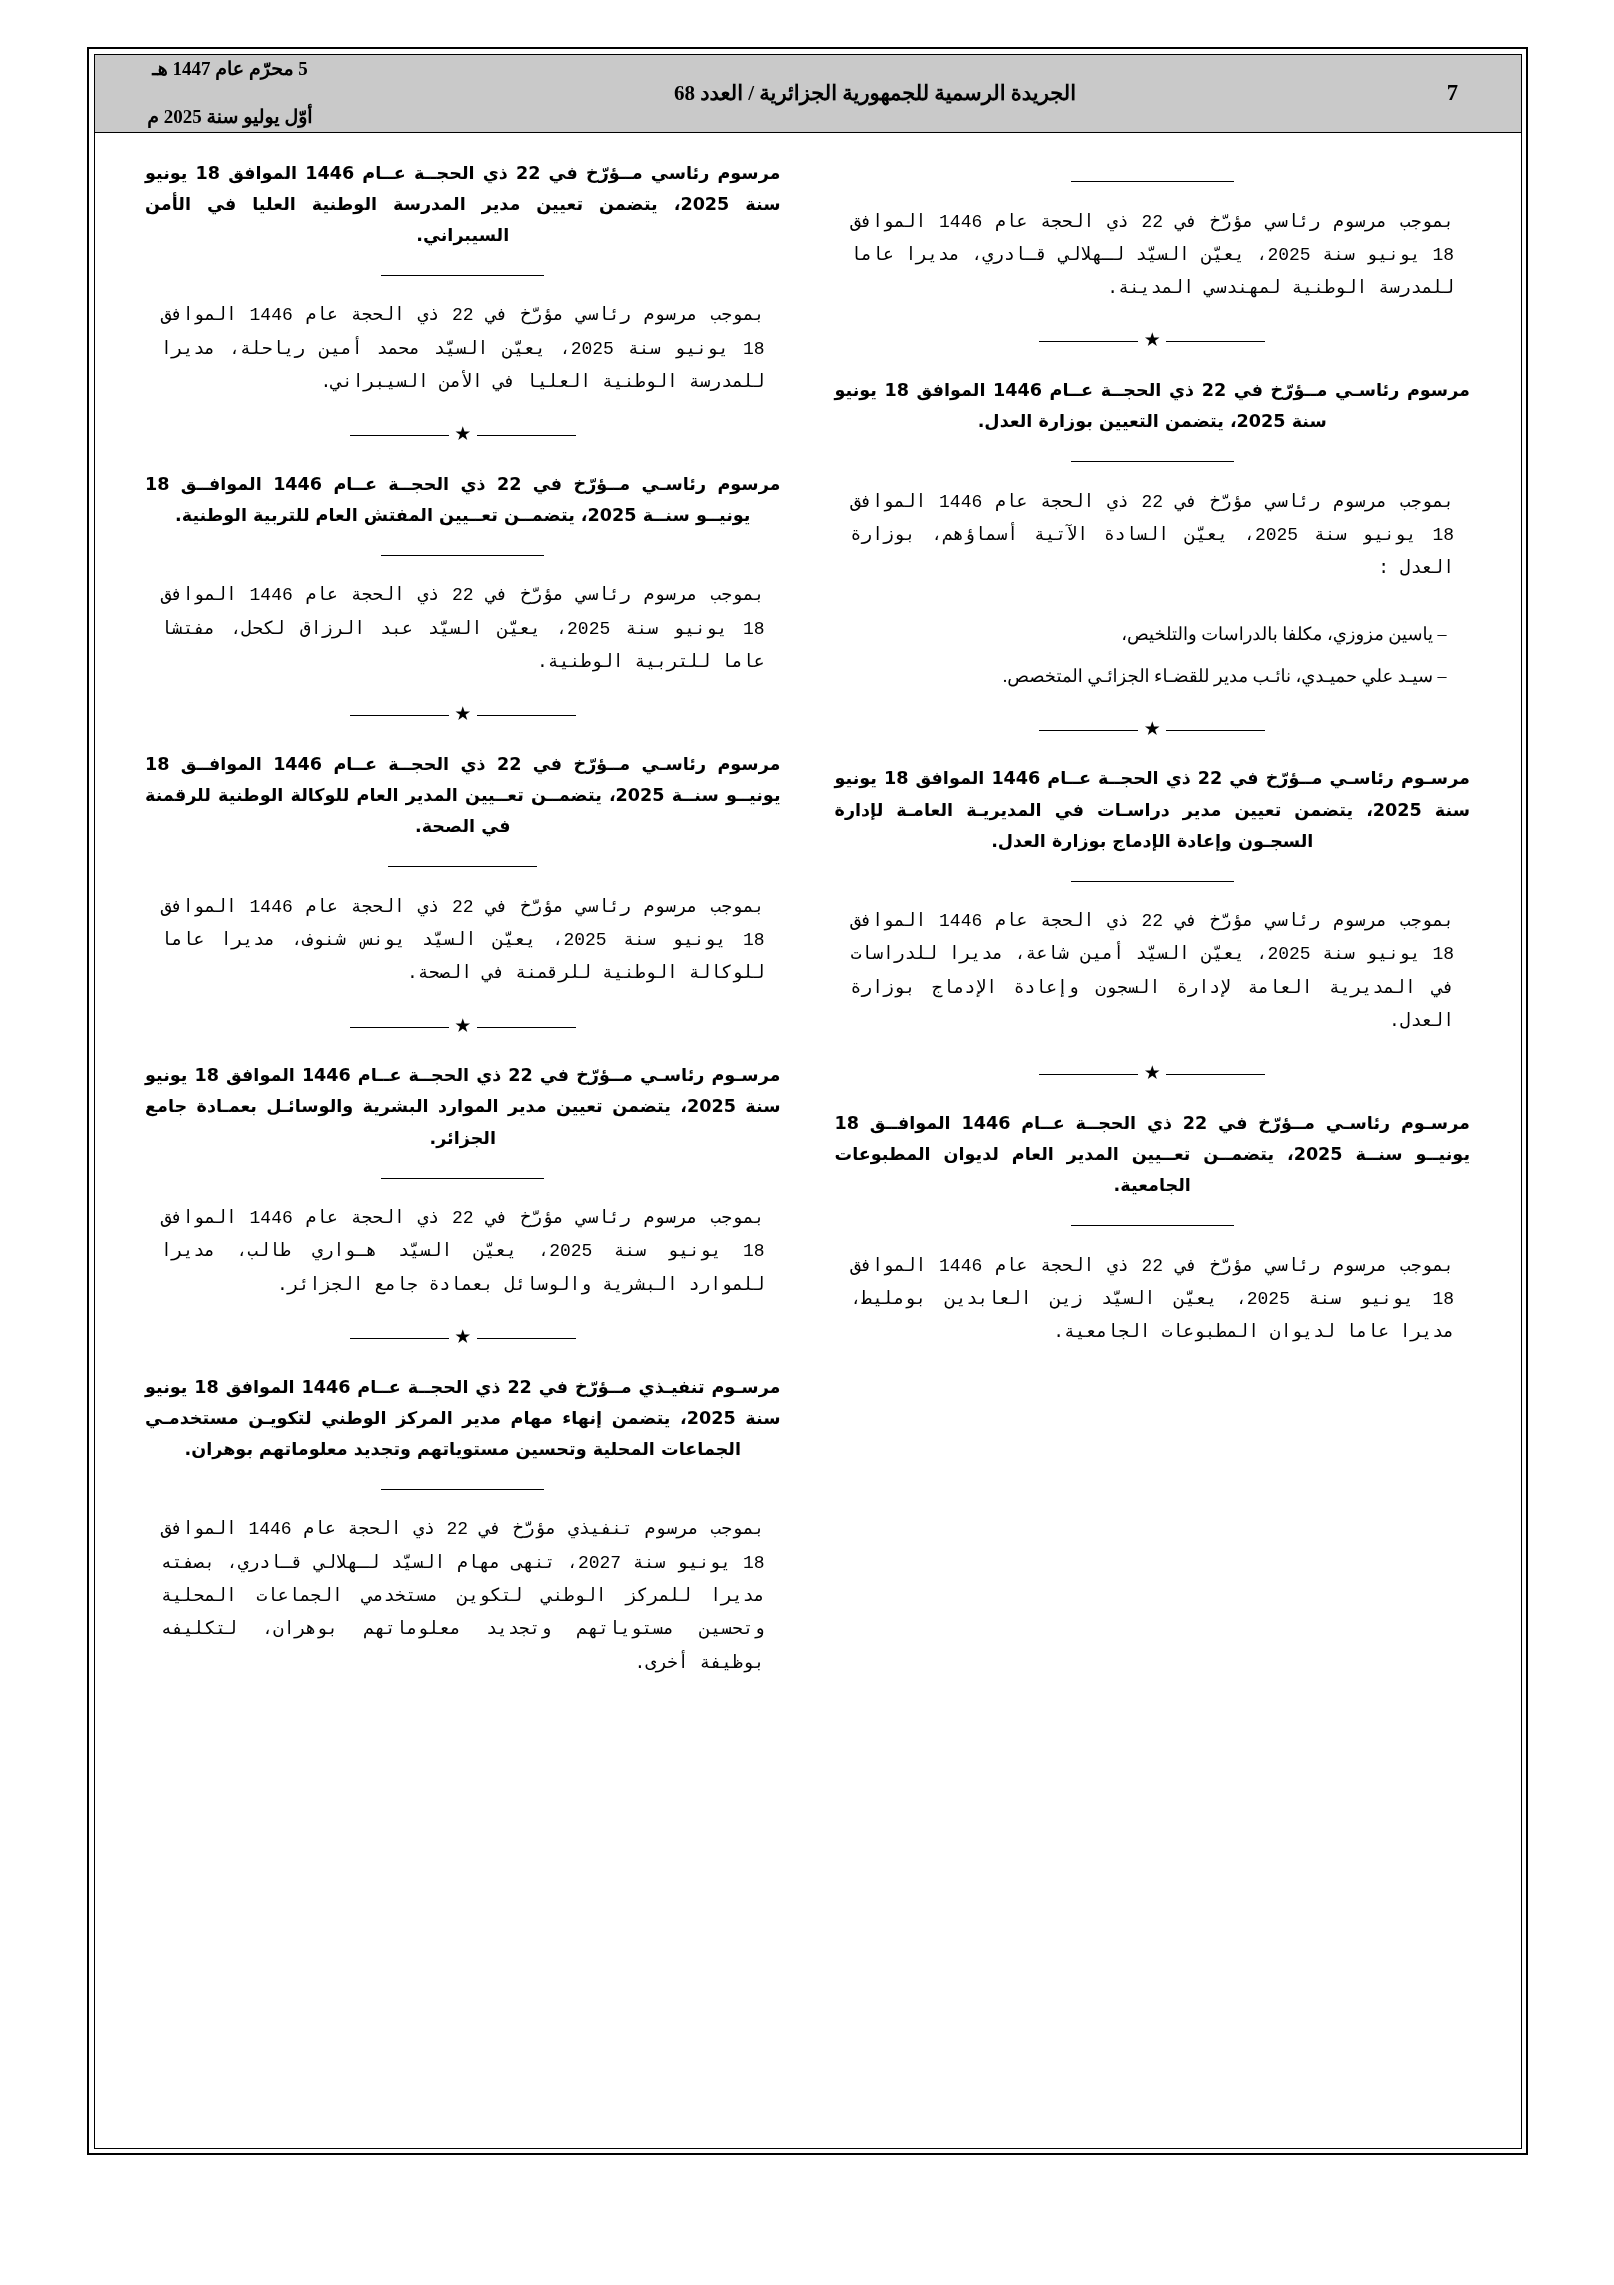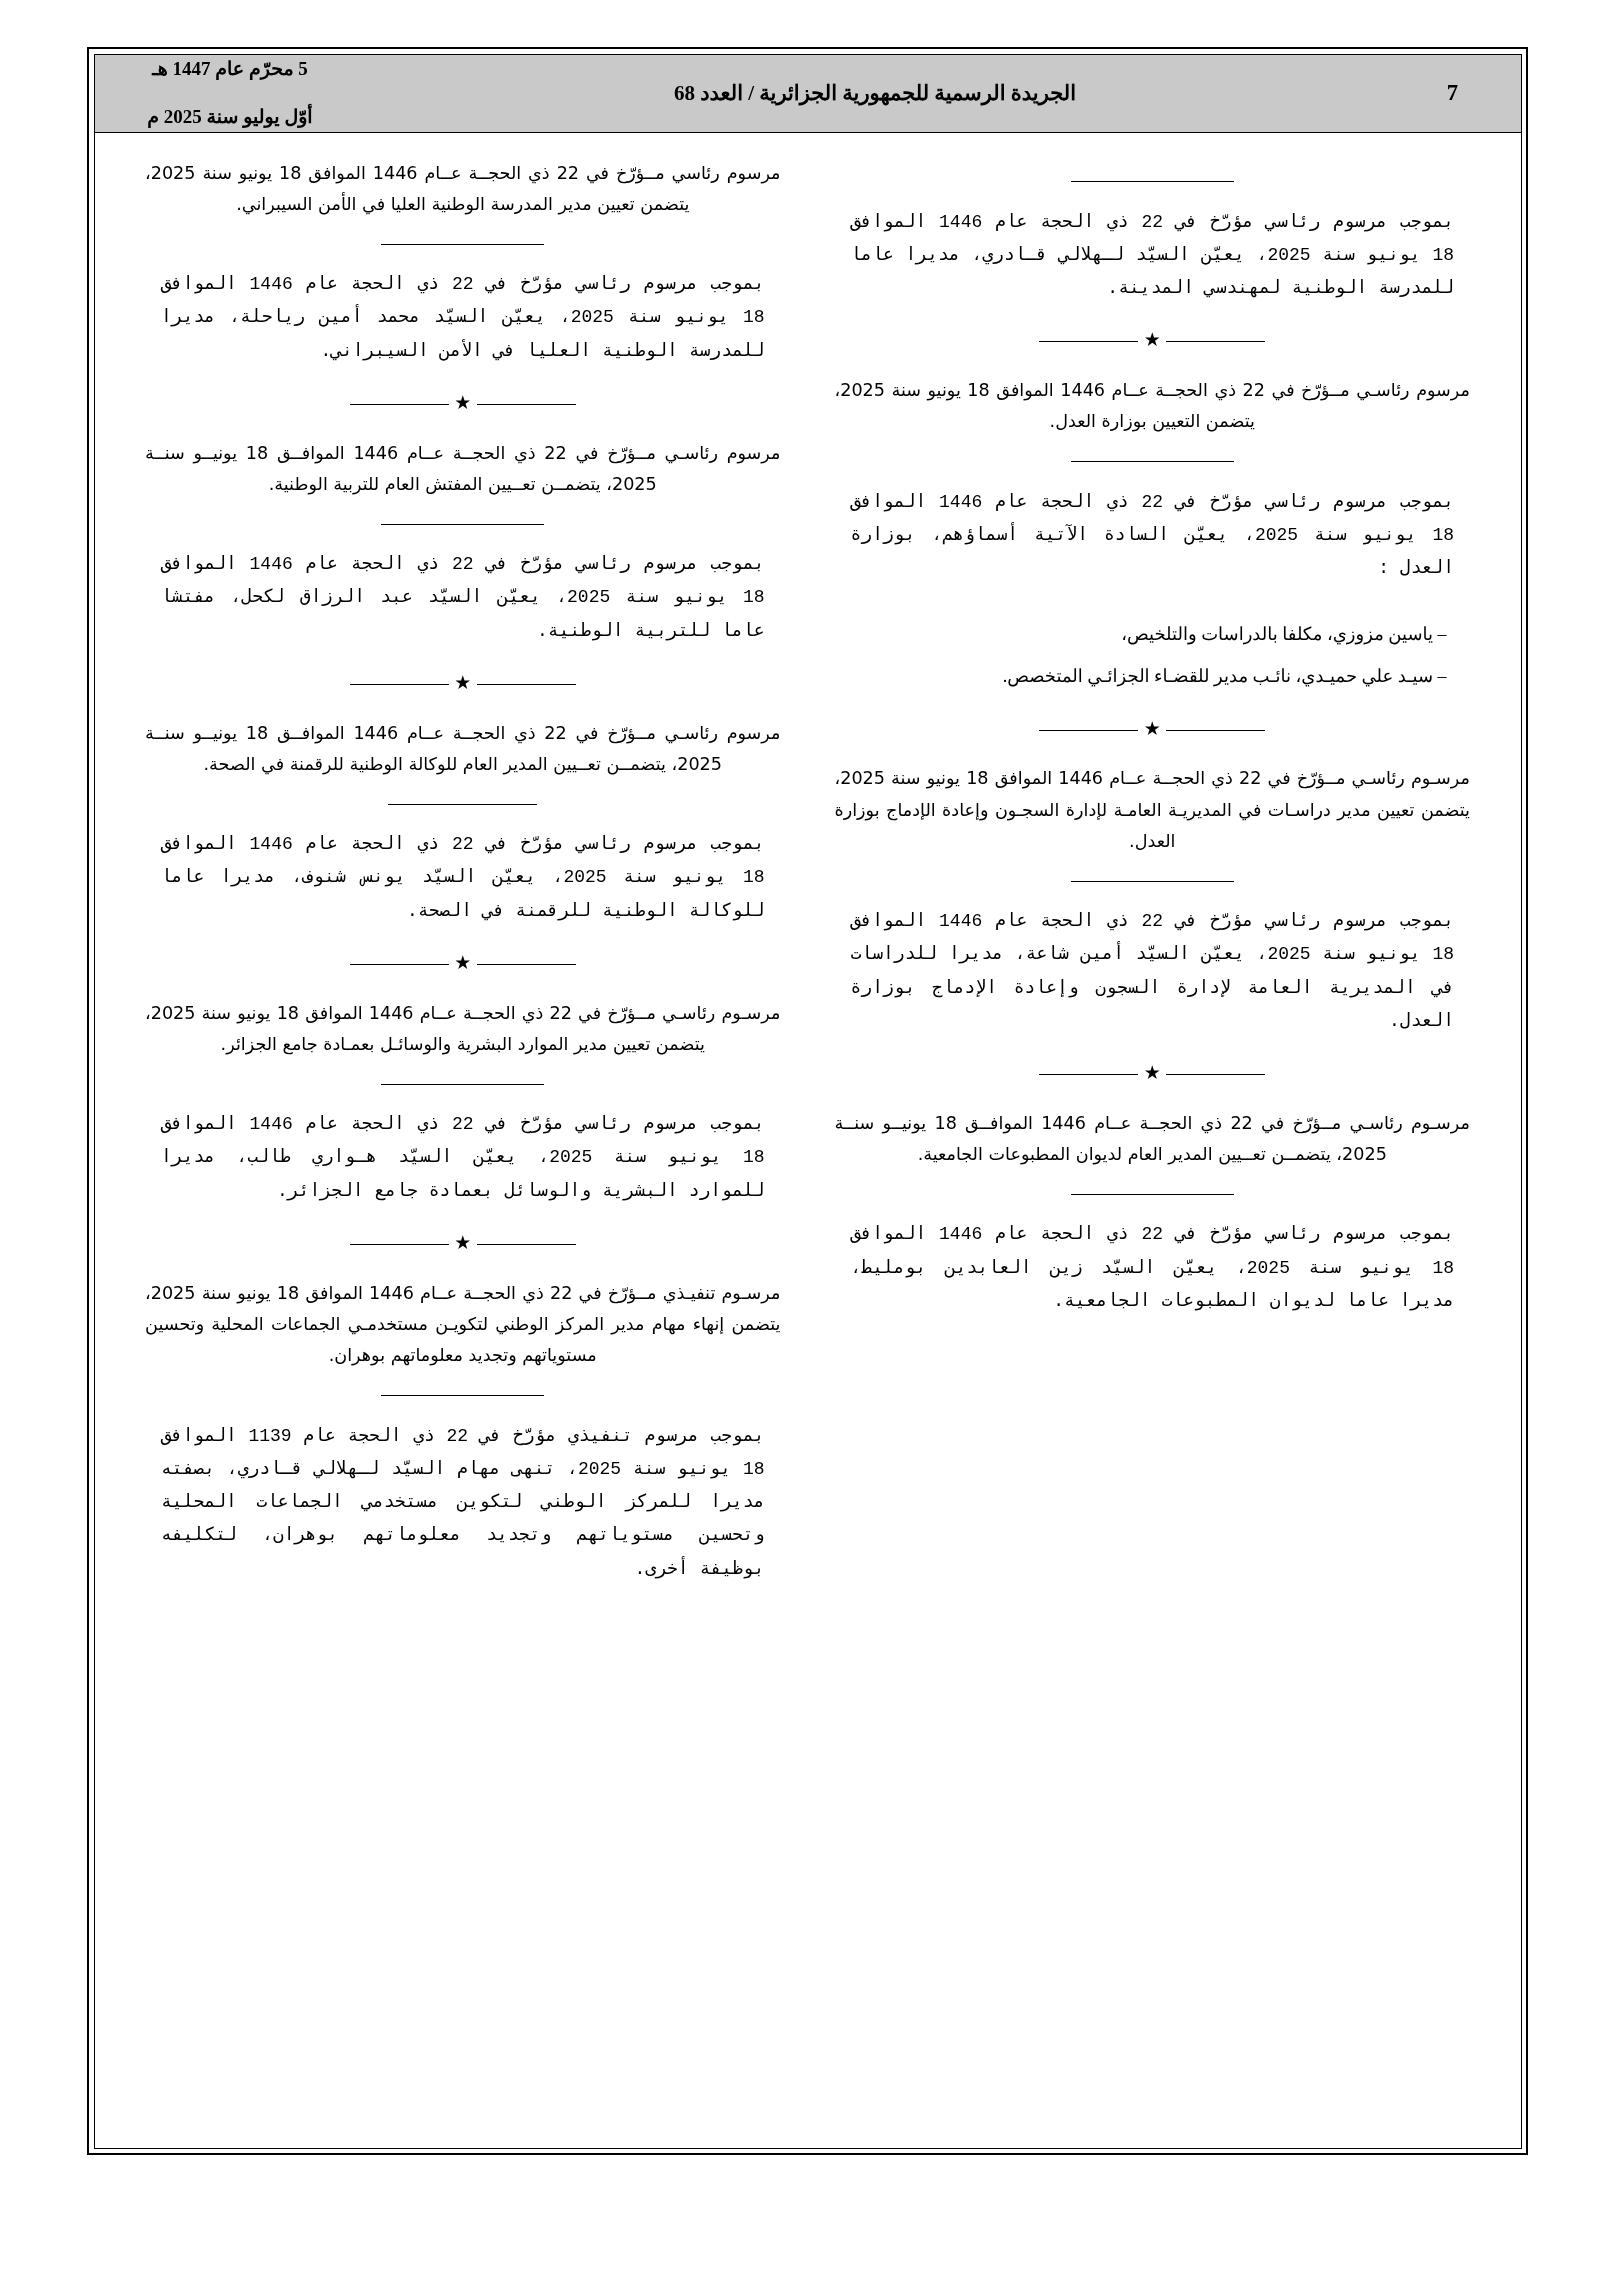--- a/index.html
+++ b/index.html
@@ -85,21 +85,21 @@
     box-sizing: border-box;
   }
   .col-left {
     border-left: 0;
   }
   .block {
     margin-bottom: 5.4px;
   }
   .decree-title {
     font-family: "DejaVu Sans", "Liberation Sans", sans-serif;
-    font-weight: normal;
+    font-weight: bold;
     font-size: 17.6px;
     line-height: 1.78;
     text-align: justify;
     text-align-last: center;
     letter-spacing: 0.2px;
     margin: 0 0 3.6px 0;
   }
   .decree-body {
     font-family: Liberation Mono, monospace;
     font-size: 18px;
@@ -259,21 +259,21 @@
 
           <div class="star-sep">
             <span class="line"></span>
             <span class="star">★</span>
             <span class="line"></span>
           </div>
 
           <div class="block">
             <p class="decree-title">مرسـوم تنفيـذي مــؤرّخ في 22 ذي الحجــة عــام 1446 الموافق 18 يونيو سنة 2025، يتضمن إنهاء مهام مدير المركز الوطني لتكويـن مستخدمـي الجماعات المحلية وتحسين مستوياتهم وتجديد معلوماتهم بوهران.</p>
             <div class="rule"></div>
-            <p class="decree-body">بموجب مرسوم تنفيذي مؤرّخ في 22 ذي الحجة عام 1139 الموافق 18 يونيو سنة 2025، تنهى مهام السيّد لـهلالي قـادري، بصفته مديرا للمركز الوطني لتكوين مستخدمي الجماعات المحلية وتحسين مستوياتهم وتجديد معلوماتهم بوهران، لتكليفه بوظيفة أخرى.</p>
+            <p class="decree-body">بموجب مرسوم تنفيذي مؤرّخ في 22 ذي الحجة عام 1446 الموافق 18 يونيو سنة 2027، تنهى مهام السيّد لـهلالي قـادري، بصفته مديرا للمركز الوطني لتكوين مستخدمي الجماعات المحلية وتحسين مستوياتهم وتجديد معلوماتهم بوهران، لتكليفه بوظيفة أخرى.</p>
           </div>
 
         </div>
 
       </div>
     </div>
   </div>
 </div>
 
 

